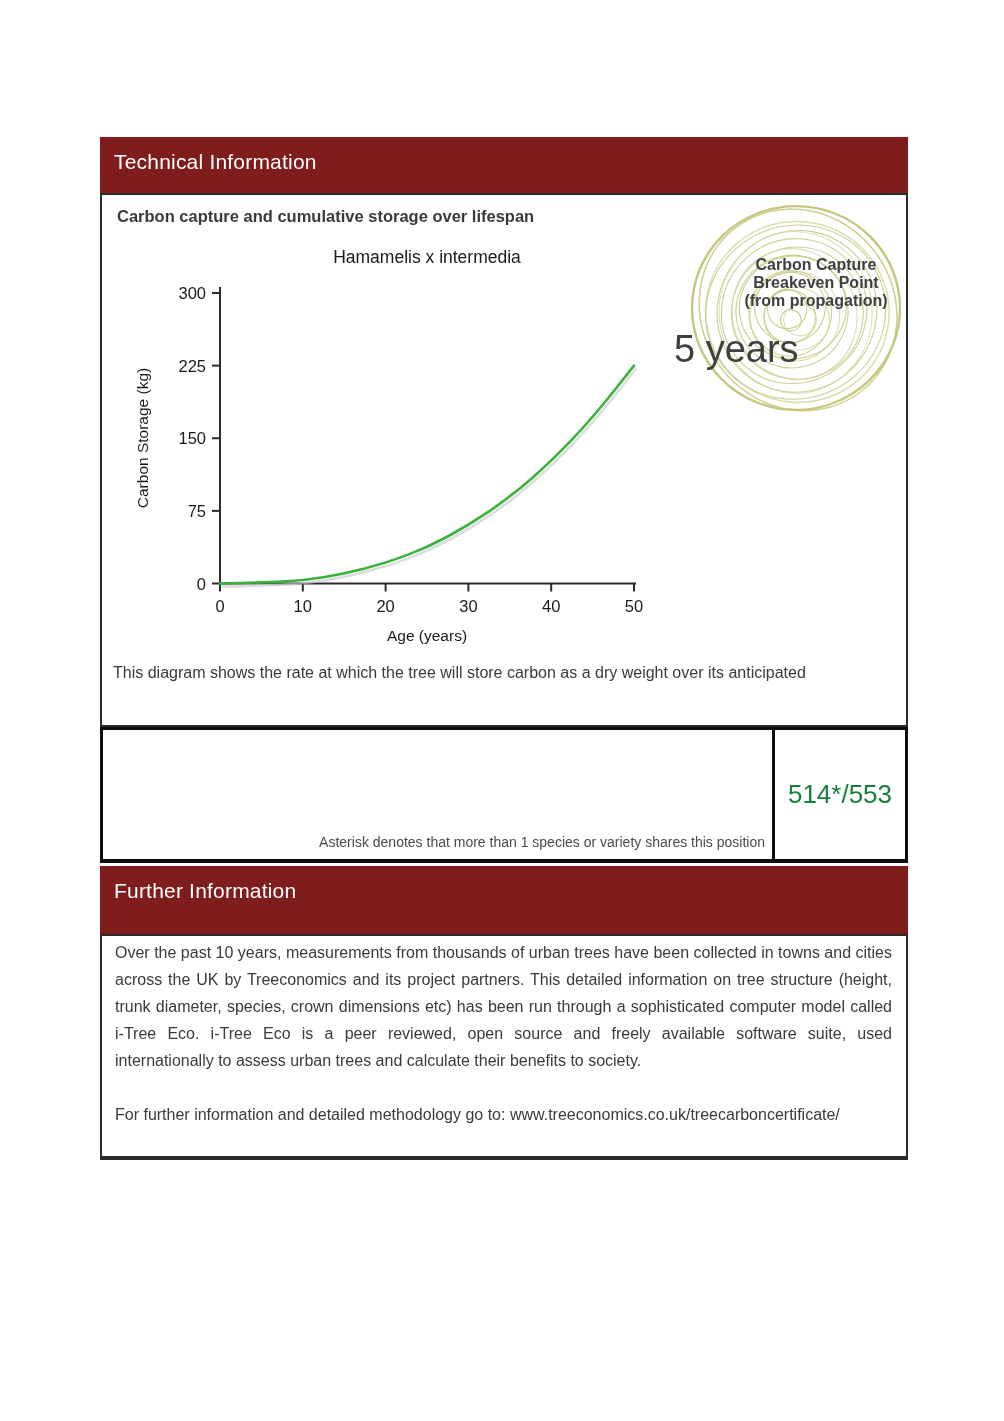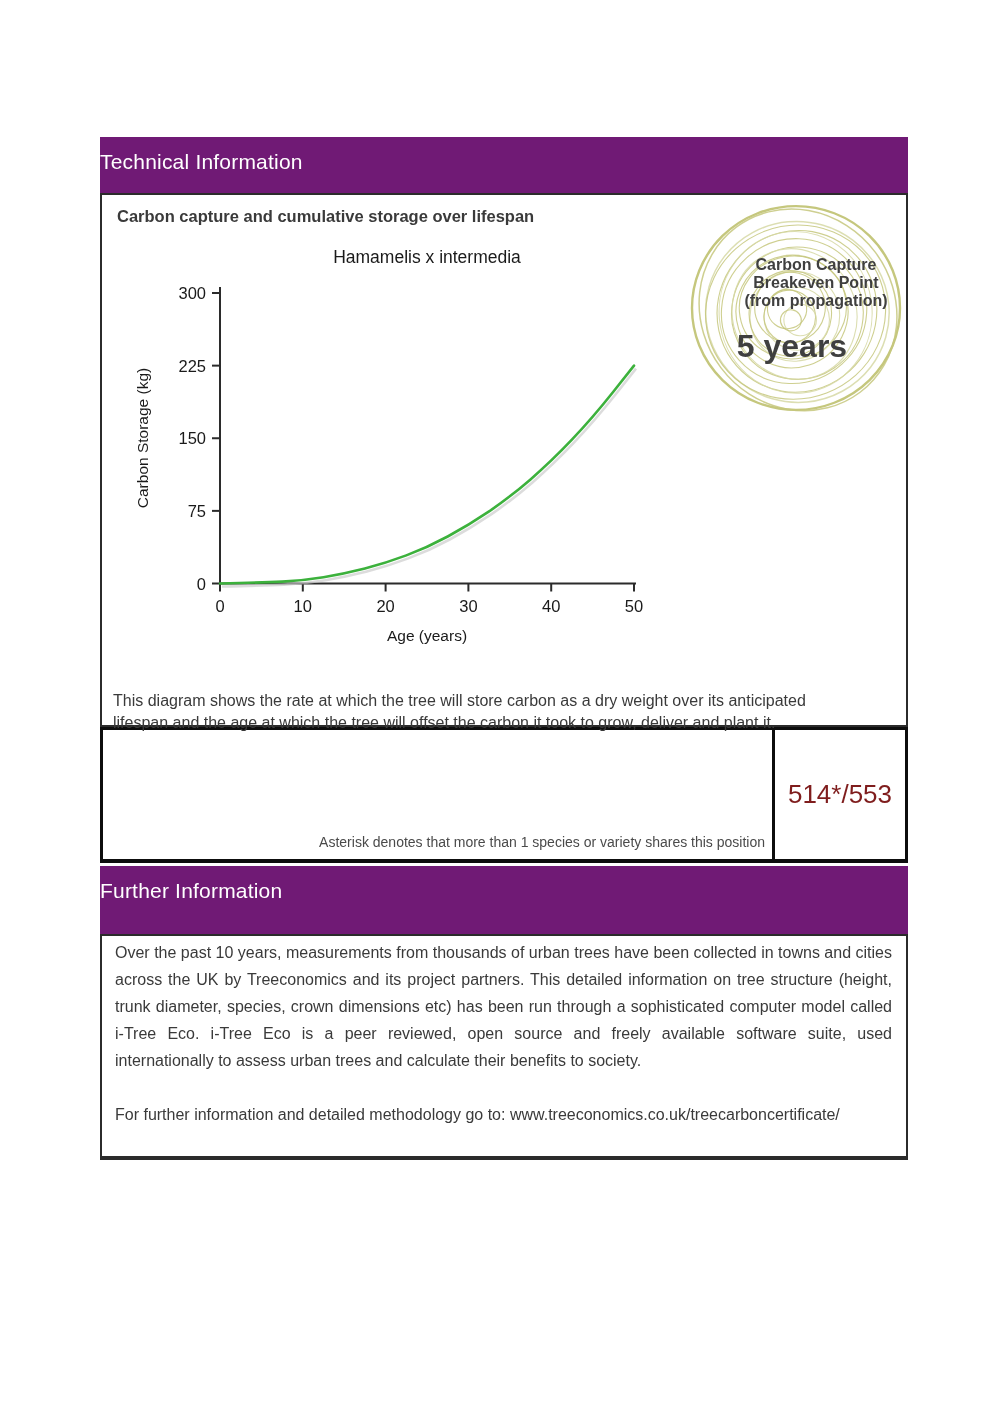--- a/index.html
+++ b/index.html
@@ -1,43 +1,43 @@
 <!DOCTYPE html>
 <html><head>
 <meta charset="utf-8">
 <style>
   html,body { margin:0; padding:0; background:#ffffff; }
   body { font-family:"Liberation Sans","DejaVu Sans",sans-serif; }
   #canvas { position:relative; width:1004px; height:1421px; background:#fff; overflow:hidden; }
   .column { position:absolute; left:100px; top:137px; width:808px; }
 
-  .bar { background:#701a75; color:#fff; font-size:21px; box-sizing:border-box;
-         padding:13px 0 0 0; letter-spacing:0.2px; }
+  .bar { background:#7f1d1d; color:#fff; font-size:21px; box-sizing:border-box;
+         padding:13px 0 0 14px; letter-spacing:0.2px; }
   .bar-tech { height:56px; }
   .bar-further { height:68px; margin-top:3px; }
 
   .box1 { position:relative; height:534px; border:2px solid #2b2b2b; box-sizing:border-box; background:#fff; }
   .box1 h2 { margin:4px; position:absolute; left:11px; top:8px; font-size:16.5px; font-weight:bold; color:#3a3a3a; }
   #chart-svg { position:absolute; left:0; top:0; }
   #chart-svg text { font-family:"Liberation Sans","DejaVu Sans",sans-serif; fill:#1a1a1a; }
   #badge-svg { position:absolute; left:572px; top:6px; }
   .badge-title { position:absolute; left:596px; top:61px; width:236px; text-align:center;
                  font-size:16px; font-weight:bold; color:#3f3f3f; line-height:18px; }
-  .badge-value { position:absolute; left:572px; top:133px; width:236px; text-align:center;
-                 font-size:32px; font-weight:700; color:#3f3f3f; }
+  .badge-value { position:absolute; left:572px; top:133px; width:236px; 
+                 font-size:38px; font-weight:400; color:#3f3f3f; }
   .description { position:absolute; left:11px; top:467px; width:786px; font-size:16px;
-                 line-height:22px; color:#3a3a3a; white-space:nowrap;margin-top:28px; }
+                 line-height:22px; color:#3a3a3a; white-space:nowrap; }
 
   .rankbox { height:136px; border:3px solid #0d0d0d; border-bottom-width:4px; box-sizing:border-box;
              display:flex; background:#fff; }
   .rank-left { flex:1; position:relative; }
   .rank-label { position:absolute; left:457px; top:18px; font-size:21px; line-height:28px; color:#111; }
   .rank-note { position:absolute; right:7px; bottom:9px; font-size:14px; color:#4a4a4a; }
   .rank-right { width:130px; border-left:3px solid #0d0d0d; display:flex; align-items:center;
-                justify-content:center; font-size:26px; color:#7f1d1d; }
+                justify-content:center; font-size:26px; color:#15803d; }
 
   .box3 { height:226px; border:2px solid #2b2b2b; border-bottom-width:4px; box-sizing:border-box;
           background:#fff; padding:3px 14px 0 13px; font-size:16px; line-height:27px; color:#3a3a3a;
           overflow:hidden; }
   .box3 .para { text-align:justify; }
   .box3 .link-line { margin-top:27px; }
 </style>
 </head>
 <body>
 
@@ -106,21 +106,20 @@
         </svg>
       <div class="badge-title">
         <div>Carbon Capture</div>
         <div>Breakeven Point</div>
         <div>(from propagation)</div>
       </div>
       <div class="badge-value">5 years</div>
 
       <div class="description">
         <div>This diagram shows the rate at which the tree will store carbon as a dry weight over its anticipated</div>
-        <div>lifespan and the age at which the tree will offset the carbon it took to grow, deliver and plant it.</div>
       </div>
     </div>
 
     <div class="rankbox">
       <div class="rank-left">
         <div class="rank-note">Asterisk denotes that more than 1 species or variety shares this position</div>
       </div>
       <div class="rank-right">
         <span>514*/553</span>
       </div>

